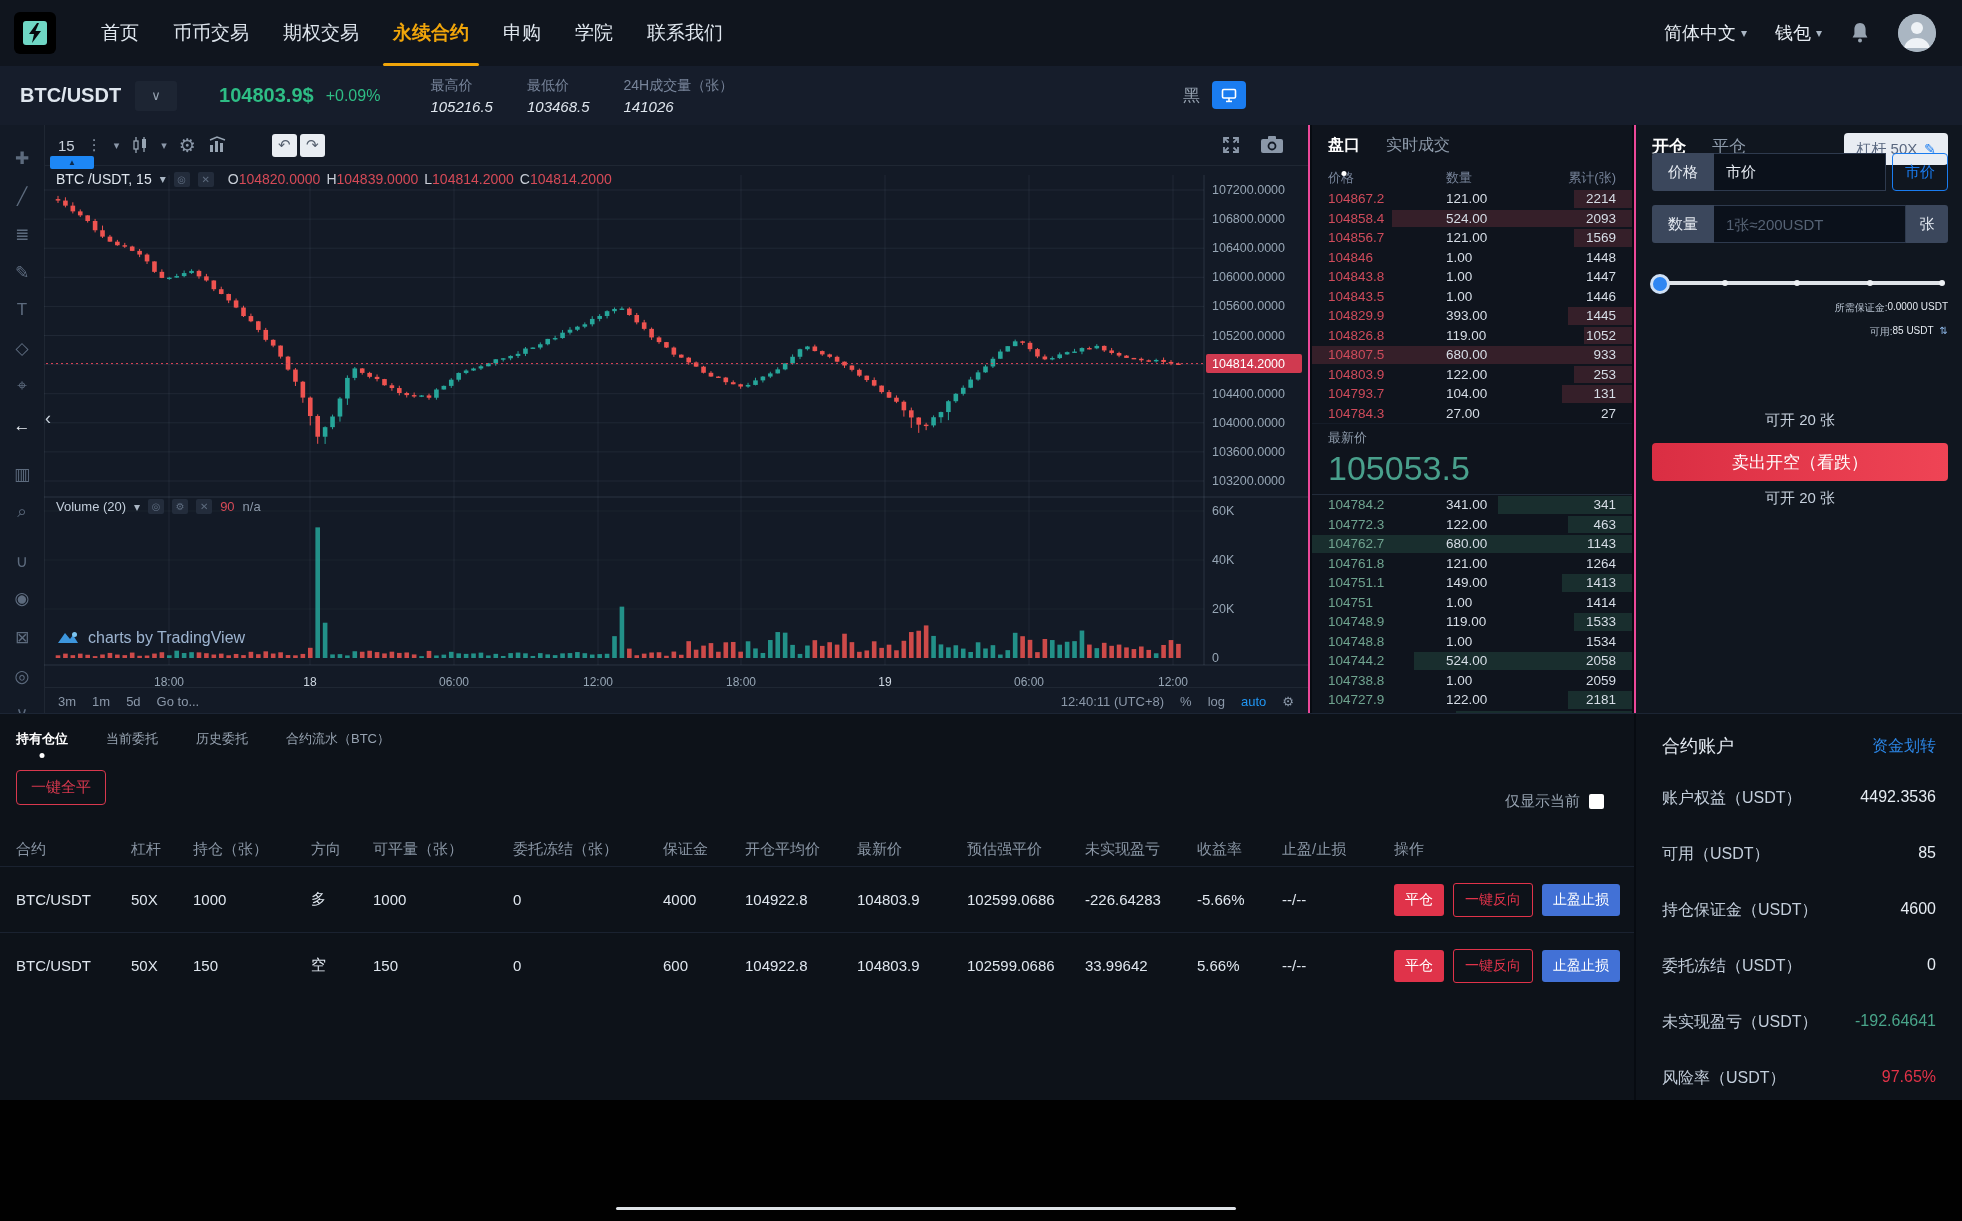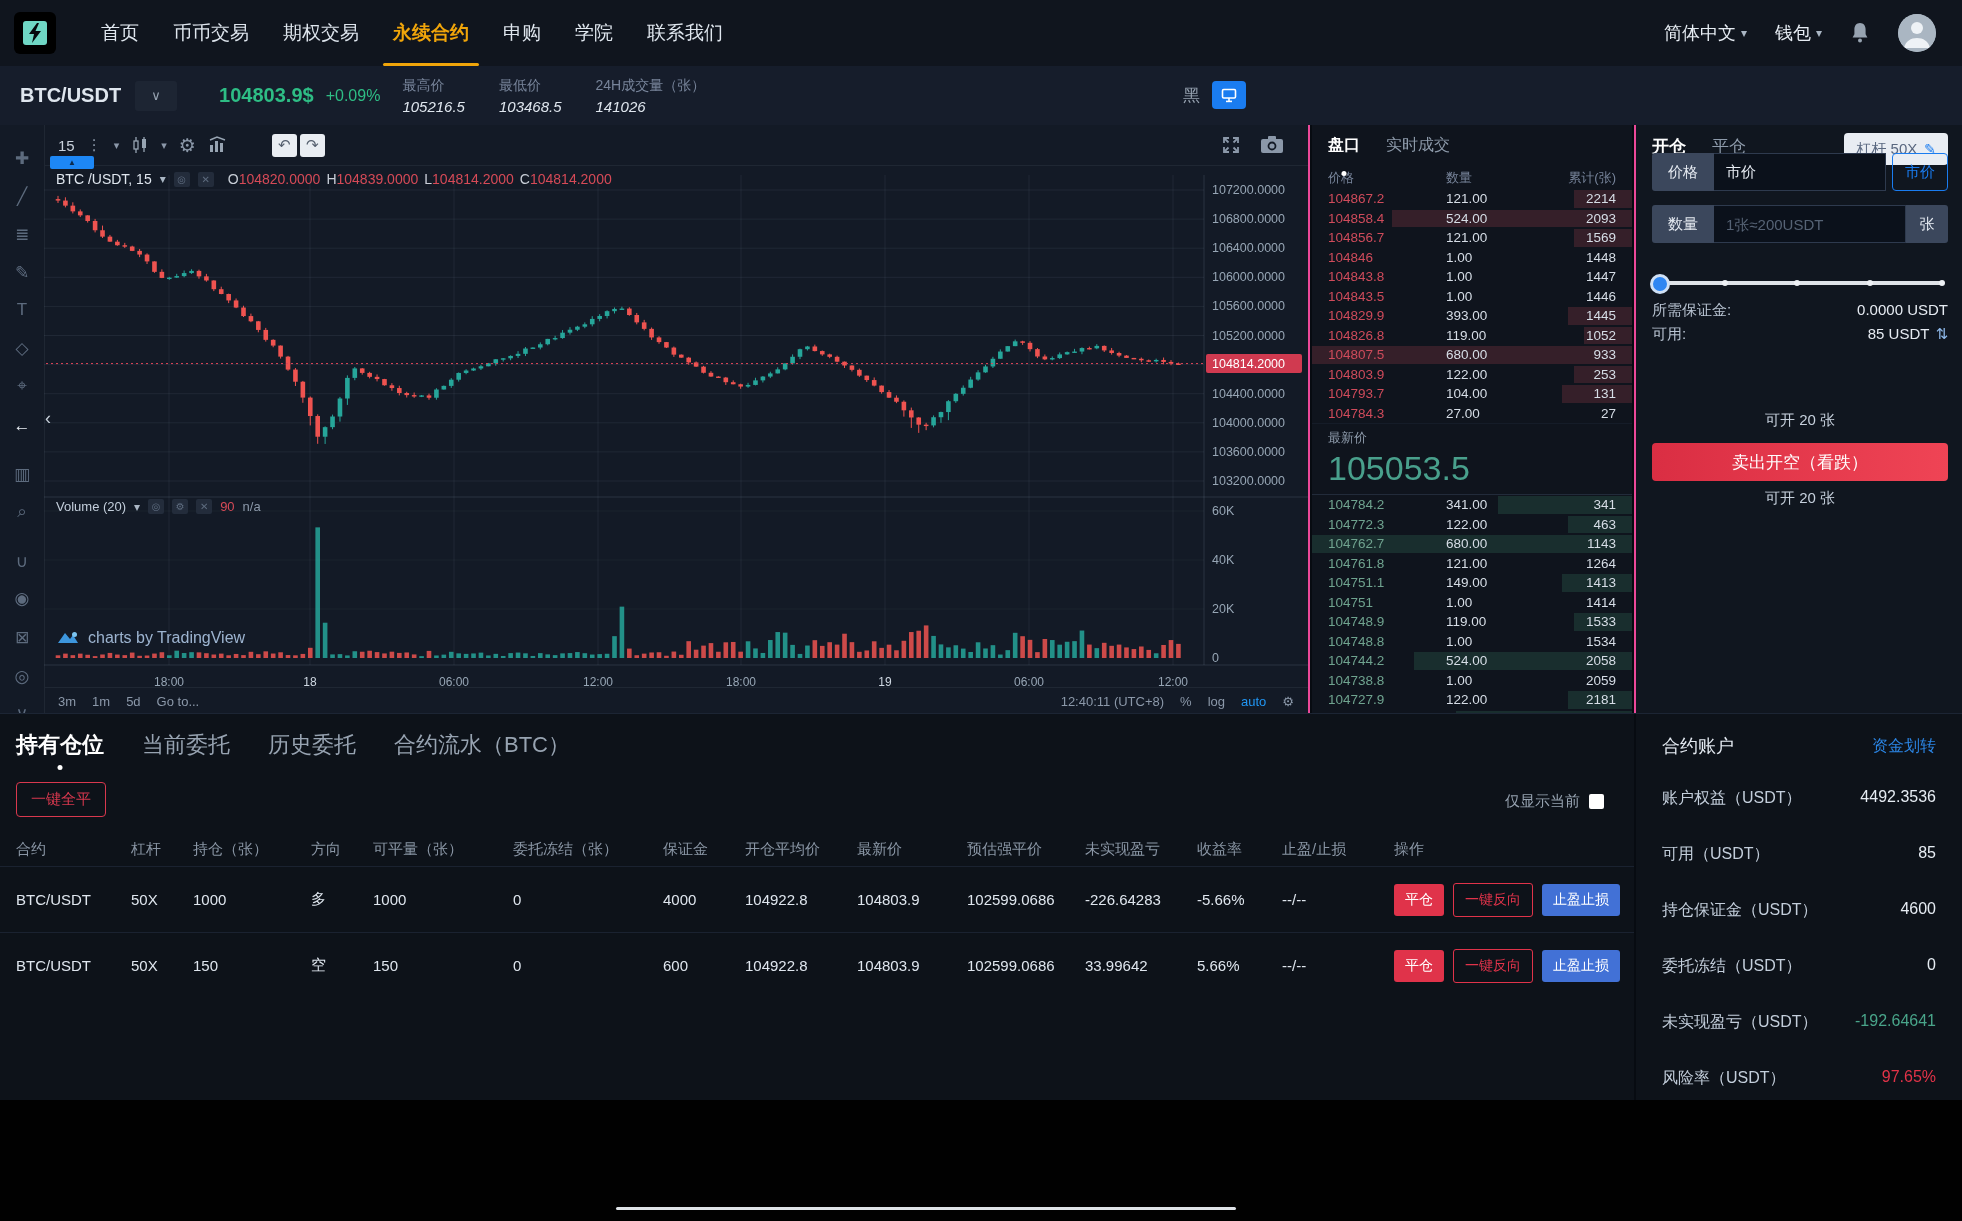--- a/index.html
+++ b/index.html
@@ -15,21 +15,21 @@
   .nav-right{margin-left:auto;display:flex;align-items:center;gap:28px;padding-right:26px;}
   .nav-link{font-size:18px;color:#e6ecf3;cursor:pointer;display:flex;align-items:center;gap:5px;}
   .caret{font-size:12px;color:#aab6c4;}
   .avatar{width:38px;height:38px;border-radius:50%;overflow:hidden;background:#a9b5c1;}
   
   .market-header{position:absolute;left:0;top:66px;width:100%;height:59px;background:#161d2b;display:flex;align-items:center;z-index:4;}
   .pair-name{font-size:20px;font-weight:bold;margin-left:20px;}
   .pair-dd{width:42px;height:30px;background:#1d2533;border-radius:3px;margin-left:14px;display:flex;align-items:center;justify-content:center;color:#97a3b1;font-size:13px;cursor:pointer;}
   .px{color:#2ebd85;font-size:20px;margin-left:42px;font-weight:bold;}
   .chg{color:#2ebd85;font-size:16px;margin-left:12px;}
-  .mh-stats{display:flex;gap:34px;margin-left:22px;}
+  .mh-stats{display:flex;gap:34px;margin-left:50px;}
   .mh-stat .l{font-size:14px;color:#77849a;}
   .mh-stat .v{font-size:15px;color:#dfe6ee;margin-top:3px;font-style:italic;}
   .theme-toggle{position:absolute;right:716px;top:15px;display:flex;align-items:center;gap:12px;}
   .theme-dark{color:#97a3b1;font-size:17px;cursor:pointer;}
   .theme-light{width:34px;height:28px;background:#1a7cf0;border-radius:4px;display:flex;align-items:center;justify-content:center;cursor:pointer;}
   
   .main-row{position:absolute;left:0;top:125px;width:100%;height:588px;}
   .chart-panel{position:absolute;left:0;top:0;width:1308px;height:588px;background:#131a26;}
   .cp-toolbar{position:absolute;left:44px;right:0;top:0;height:40px;border-bottom:1px solid #1f2733;display:flex;align-items:center;padding:0 14px;gap:12px;}
   .tb-int{font-size:15px;color:#c9d2dc;cursor:pointer;}
@@ -90,33 +90,33 @@
   .inp-label{width:62px;background:#3b475c;color:#e6ebf2;font-size:15px;display:flex;align-items:center;justify-content:center;border-radius:3px 0 0 3px;flex:none;}
   .inp-body{flex:1;background:#0b111b;border:1px solid #2e3a4e;border-left:none;display:flex;align-items:center;}
   .inp-body input{background:transparent;border:none;outline:none;color:#e6ebf2;font-size:15px;padding:0 12px;width:100%;font-family:inherit;}
   .inp-body input::placeholder{color:#566375;}
   .mkt-btn{width:56px;margin-left:6px;border:1px solid #1a7cf0;color:#1a7cf0;background:transparent;border-radius:4px;font-size:15px;cursor:pointer;flex:none;font-family:inherit;}
   .unit-box{width:42px;background:#3b475c;color:#e6ebf2;font-size:15px;display:flex;align-items:center;justify-content:center;border-radius:0 3px 3px 0;flex:none;}
   .slider{position:absolute;left:16px;right:20px;top:148px;height:20px;cursor:pointer;}
   .slider .track{position:absolute;left:0;right:0;top:8px;height:4px;background:#dfe3e8;border-radius:2px;}
   .slider .dot{position:absolute;top:7px;width:6px;height:6px;border-radius:50%;background:#eef1f5;}
   .slider .thumb{position:absolute;left:-2px;top:1px;width:14px;height:14px;border-radius:50%;background:#2e86f2;border:3px solid #cfe0f5;}
-  .kv-row{position:absolute;left:16px;right:14px;display:flex;justify-content:space-between;font-size:15px;}
+  .kv-row{position:absolute;left:16px;right:14px;display:flex;justify-content:flex-end;font-size:10px;}
   .kv-row .k{color:#b9c4d2;}
   .kv-row .v{color:#e6ebf2;}
   .kv-row .xfer{color:#8fb9ea;margin-left:6px;}
   .big-btn{position:absolute;left:16px;right:14px;height:38px;border:none;border-radius:4px;color:#fff;font-size:17px;cursor:pointer;font-family:inherit;}
   .buy{background:linear-gradient(90deg,#35a04f,#86c55e);}
   .sell{background:linear-gradient(90deg,#da2e43,#ef4455);}
   .btn-hint{position:absolute;left:16px;right:14px;text-align:center;font-size:15px;color:#c6d0dc;}
   
   .bottom-row{position:absolute;left:0;top:713px;width:100%;height:387px;background:#0d1219;border-top:1px solid #1c2534;}
   .positions-area{position:absolute;left:0;top:0;width:1634px;height:100%;}
   .pos-tabs{display:flex;gap:38px;padding:16px 16px 0 16px;}
-  .pos-tab{font-size:22px;color:#97a3b1;cursor:pointer;position:relative;}
+  .pos-tab{font-size:13px;color:#97a3b1;cursor:pointer;position:relative;}
   .pos-tab.active{color:#fff;font-weight:bold;}
   .pos-tab.active::after{content:"";position:absolute;left:50%;bottom:-10px;transform:translateX(-50%);width:5px;height:5px;border-radius:50%;background:#fff;}
   .close-all{margin:22px 0 0 16px;background:transparent;border:1px solid #d8384e;color:#d8384e;font-size:15px;padding:7px 14px;border-radius:4px;cursor:pointer;font-family:inherit;}
   .show-current{position:absolute;right:30px;top:78px;display:flex;align-items:center;gap:9px;font-size:15px;color:#97a3b1;}
   .checkbox{width:15px;height:15px;background:#fff;border-radius:2px;cursor:pointer;}
   .pos-table{position:absolute;left:0;right:0;top:118px;}
   .pos-head,.pos-row{display:grid;grid-template-columns:115px 62px 118px 62px 140px 150px 82px 112px 110px 118px 112px 85px 112px 1fr;align-items:center;padding-left:16px;box-sizing:border-box;}
   .pos-head{height:34px;font-size:15px;color:#8a96a5;}
   .pos-row{height:66px;font-size:15px;color:#dfe6ee;border-top:1px solid #1a2230;}
   .pos-cell.ops{display:flex;gap:9px;align-items:center;}

